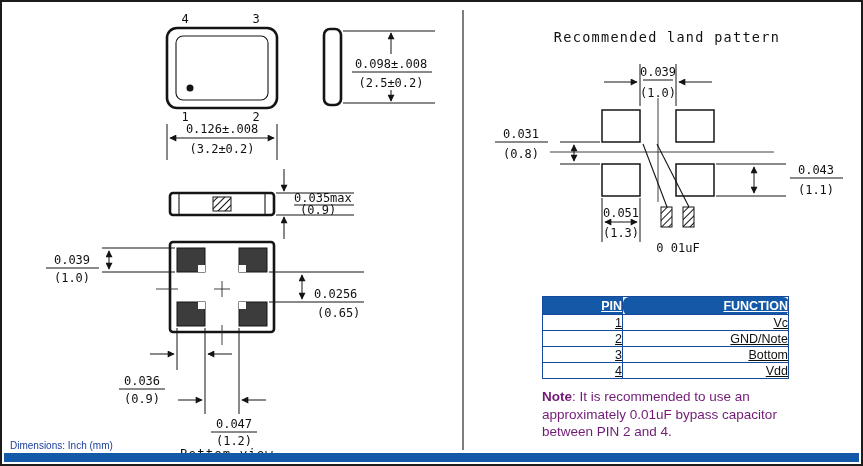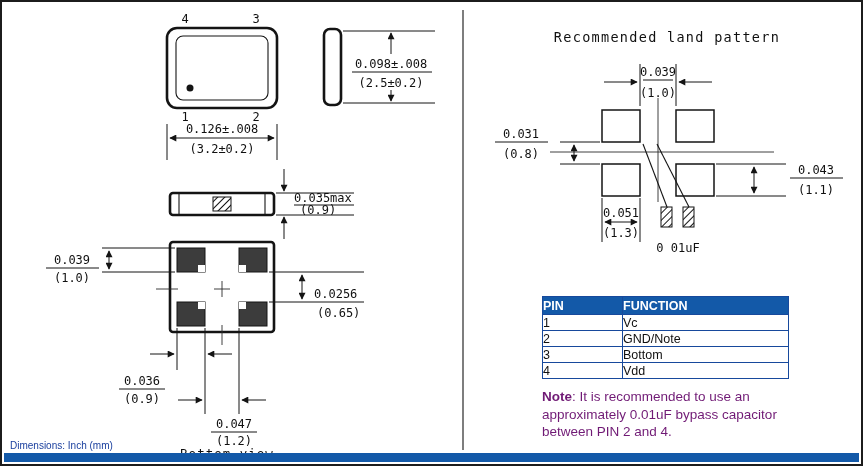--- a/index.html
+++ b/index.html
@@ -15,25 +15,25 @@
   .landpad{fill:#ffffff;stroke:#141414;stroke-width:1.5;}
   .diag{stroke:#141414;stroke-width:1.1;fill:none;}
   .padfill{fill:#3c3c3c;stroke:#141414;stroke-width:1;}
   .notch{fill:#ffffff;stroke:none;}
   .dim line{stroke:#141414;stroke-width:1;}
   .dim text,.dimtxt{font-family:"DejaVu Sans Mono","Liberation Mono",monospace;font-size:12px;fill:#101010;}
   .titletxt{font-family:"DejaVu Sans Mono","Liberation Mono",monospace;font-size:13.5px;letter-spacing:1.3px;fill:#101010;}
   .labeltxt{font-family:"DejaVu Sans Mono","Liberation Mono",monospace;font-size:12.5px;letter-spacing:1px;fill:#101010;}
   .pin-table{position:absolute;left:540px;top:294px;}
   .pin-table table{border-collapse:collapse;font-family:"Liberation Sans",sans-serif;font-size:12.5px;color:#101010;}
-  .pin-table th,.pin-table td{border:1px solid #17499c;text-align:left;padding:0;}
+  .pin-table th,.pin-table td{border:1px solid #17499c;text-align:right;padding:0;text-decoration:underline;}
   .pin-table th{background:#1359a8;color:#ffffff;font-weight:bold;height:17px;}
   .pin-table td{height:15px;background:#ffffff;}
   .col-pin{width:79px;}
-  .col-func{width:165px;}
+  .col-func{width:165px;border-radius:6px;}
   .note{position:absolute;left:540px;top:386px;width:244px;
     font-family:"Liberation Sans",sans-serif;font-size:13.5px;line-height:1.3;color:#701a75;}
   .note strong{font-weight:bold;}
   .footer-note{position:absolute;left:8px;bottom:13px;
     font-family:"Liberation Sans",sans-serif;font-size:10px;color:#1a3f9e;}
   .footer-bar{position:absolute;left:2px;right:2px;bottom:2px;height:9px;background:#1359a8;}
 </style>
 </head>
 <body>
 

